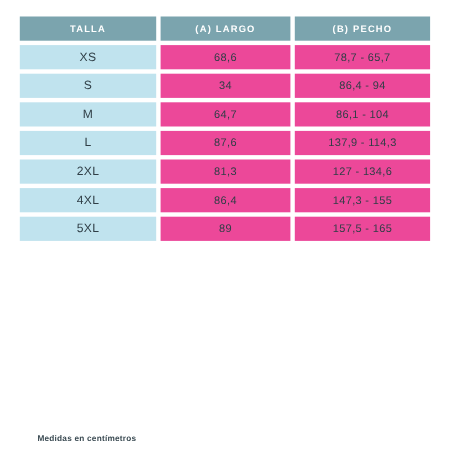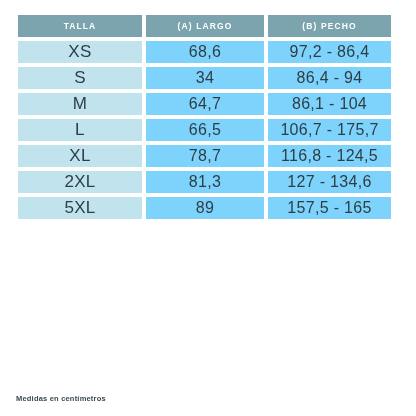--- a/index.html
+++ b/index.html
@@ -47,36 +47,36 @@
     color: #ffffff;
     font-size: 8.5px;
     font-weight: bold;
     letter-spacing: 1.1px;
     text-transform: uppercase;
   }
 
   tbody td.size-cell {
     background: #c0e3ee;
     color: #2f3e46;
-    font-size: 17px;
+    font-size: 11px;
     font-weight: 400;
     letter-spacing: 0.3px;
   }
 
   tbody td.measure-cell {
-    background: #7dd3fc;
+    background: #ec4899;
     color: #2f3e46;
-    font-size: 16px;
+    font-size: 10px;
     font-weight: 400;
     letter-spacing: 0.3px;
   }
 
   .footnote {
     position: absolute;
-    left: 16px;
+    left: 34px;
     top: 394px;
     font-size: 7.5px;
     font-weight: bold;
     color: #3a4a52;
     letter-spacing: 0.2px;
     white-space: nowrap;
   }
 </style>
 </head>
 <body>
@@ -92,46 +92,46 @@
       <tr>
         <th>TALLA</th>
         <th>(A) LARGO</th>
         <th>(B) PECHO</th>
       </tr>
     </thead>
     <tbody>
       <tr>
         <td class="size-cell">XS</td>
         <td class="measure-cell">68,6</td>
-        <td class="measure-cell">97,2 - 86,4</td>
+        <td class="measure-cell">78,7 - 65,7</td>
       </tr>
       <tr>
         <td class="size-cell">S</td>
         <td class="measure-cell">34</td>
         <td class="measure-cell">86,4 - 94</td>
       </tr>
       <tr>
         <td class="size-cell">M</td>
         <td class="measure-cell">64,7</td>
         <td class="measure-cell">86,1 - 104</td>
       </tr>
       <tr>
         <td class="size-cell">L</td>
-        <td class="measure-cell">66,5</td>
-        <td class="measure-cell">106,7 - 175,7</td>
-      </tr>
-      <tr>
-        <td class="size-cell">XL</td>
-        <td class="measure-cell">78,7</td>
-        <td class="measure-cell">116,8 - 124,5</td>
+        <td class="measure-cell">87,6</td>
+        <td class="measure-cell">137,9 - 114,3</td>
       </tr>
       <tr>
         <td class="size-cell">2XL</td>
         <td class="measure-cell">81,3</td>
         <td class="measure-cell">127 - 134,6</td>
+      </tr>
+      <tr>
+        <td class="size-cell">4XL</td>
+        <td class="measure-cell">86,4</td>
+        <td class="measure-cell">147,3 - 155</td>
       </tr>
       <tr>
         <td class="size-cell">5XL</td>
         <td class="measure-cell">89</td>
         <td class="measure-cell">157,5 - 165</td>
       </tr>
     </tbody>
   </table>
 </div>
 

